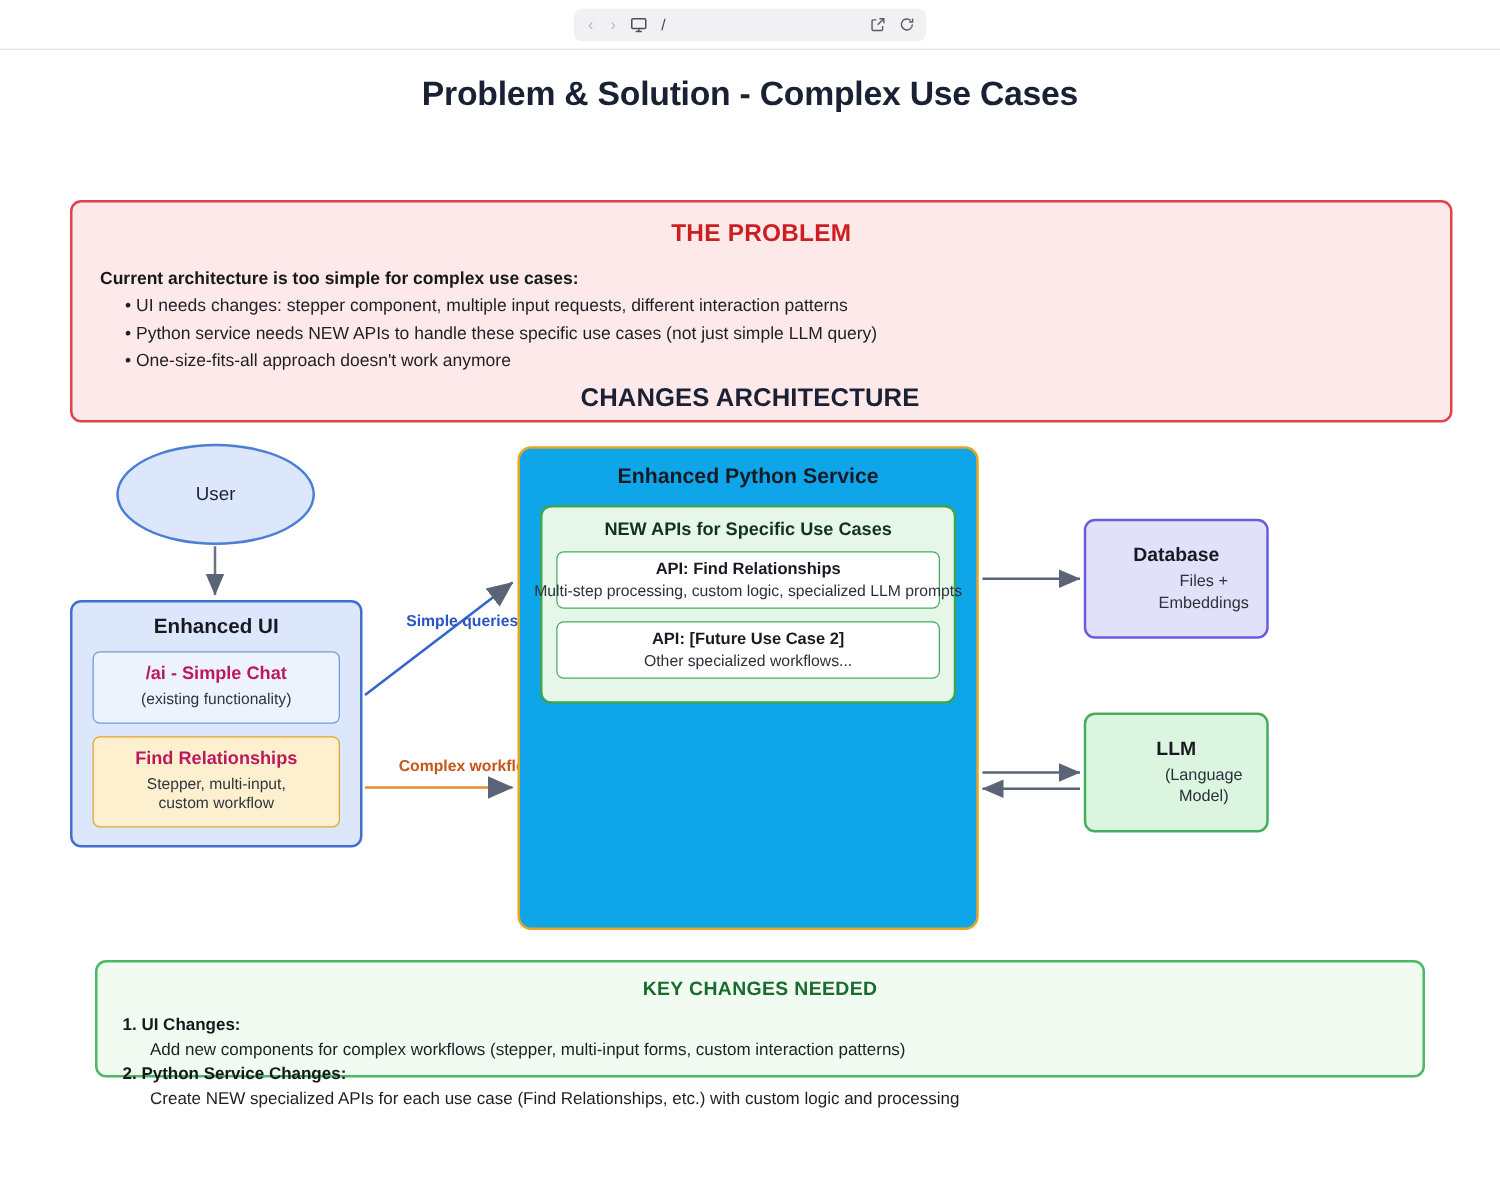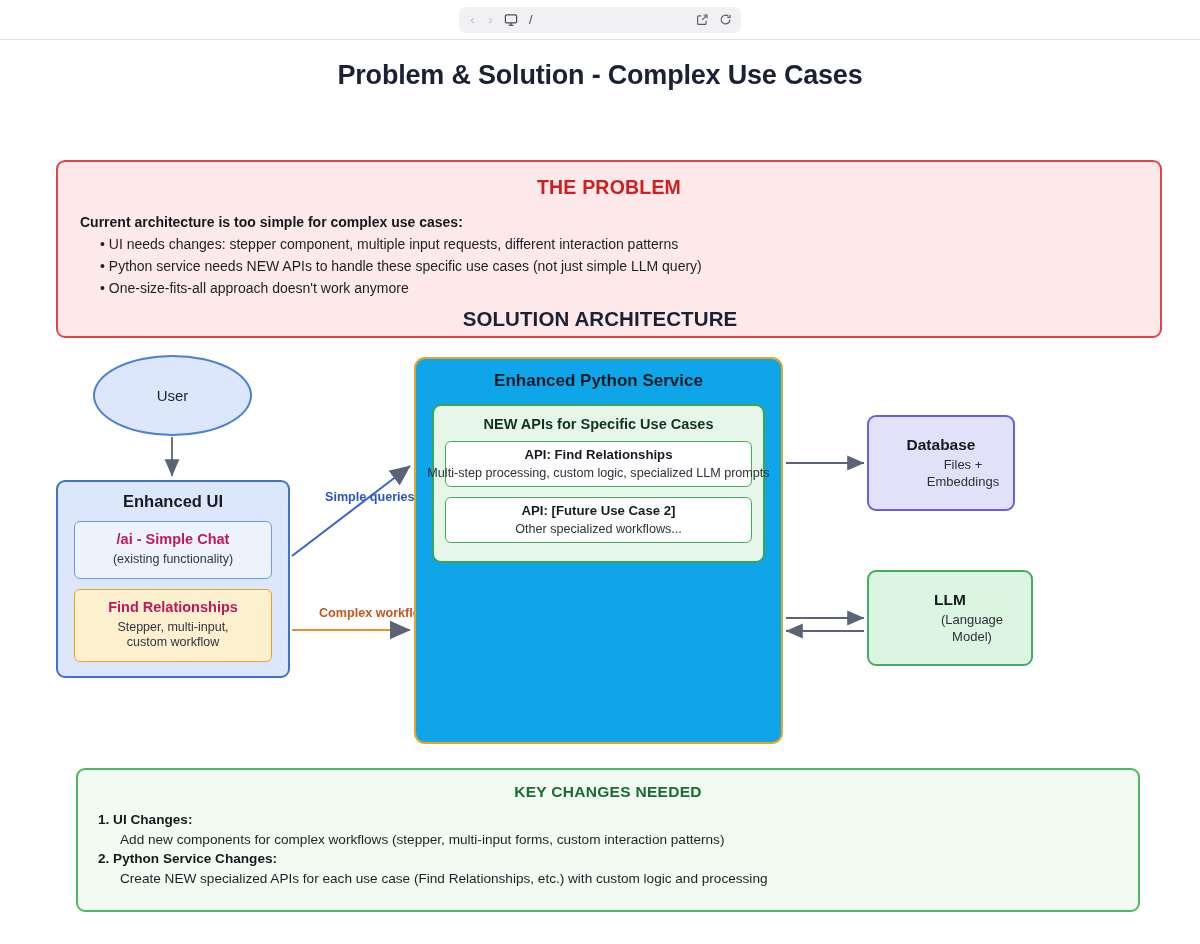--- a/index.html
+++ b/index.html
@@ -191,21 +191,21 @@
   
   #node-db {
     left: 867px; top: 415px; width: 148px; height: 96px;
     background: #e2e1fa;
     border: 2.2px solid #6a5de0;
     border-radius: 9px;
     display: flex; flex-direction: column;
     align-items: center; justify-content: center;
   }
   #node-llm {
-    left: 867px; top: 570px; width: 166px; height: 96px;
+    left: 867px; top: 570px; width: 148px; height: 96px;
     background: #dcf5e1;
     border: 2.2px solid #45ad5f;
     border-radius: 9px;
     display: flex; flex-direction: column;
     align-items: center; justify-content: center;
   }
   #node-db .node-title, #node-llm .node-title {
     font-size: 15.5px; font-weight: bold; color: #171a22;
   }
   .node-sub {
@@ -214,21 +214,21 @@
   }
 
   
   .edge-label { position: absolute; font-size: 12.6px; font-weight: bold; white-space: nowrap; }
   #label-simple  { left: 325px; top: 490px; color: #2b55c4; }
   #label-complex { left: 319px; top: 606px; color: #c4561a; }
 
   
   #key-panel {
     position: absolute; left: 76px; top: 768px;
-    width: 1064px; height: 144px;
+    width: 1064px; height: 94px;
     background: #f1fbf2;
     border: 2px solid #4eb665;
     border-radius: 9px;
     padding: 13px 20px 0 20px;
   }
   #key-heading {
     text-align: center; color: #196b2e;
     font-size: 15.5px; font-weight: bold;
     letter-spacing: 0.3px; margin-bottom: 9px;
   }
@@ -271,21 +271,21 @@
 <div id="page-title">Problem &amp; Solution - Complex Use Cases</div>
 
 <div id="problem-panel">
   <div id="problem-heading">THE PROBLEM</div>
   <div id="problem-lead">Current architecture is too simple for complex use cases:</div>
   <div class="problem-bullet">• UI needs changes: stepper component, multiple input requests, different interaction patterns</div>
   <div class="problem-bullet">• Python service needs NEW APIs to handle these specific use cases (not just simple LLM query)</div>
   <div class="problem-bullet">• One-size-fits-all approach doesn't work anymore</div>
 </div>
 
-<div id="solution-heading">SOLUTION ARCHITECTURE</div>
+<div id="solution-heading">CHANGES ARCHITECTURE</div>
 
 <div id="diagram">
 
   <svg id="diagram-svg">
     <defs>
       <marker id="ah-gray" markerWidth="9" markerHeight="9" refX="8.4" refY="4.5" orient="auto">
         <path d="M0,0.8 L8.6,4.5 L0,8.2 Z" fill="#5b6476"></path>
       </marker>
       <marker id="ah-gray-l" markerWidth="9" markerHeight="9" refX="8.4" refY="4.5" orient="auto">
         <path d="M0,0.8 L8.6,4.5 L0,8.2 Z" fill="#5b6476"></path>

